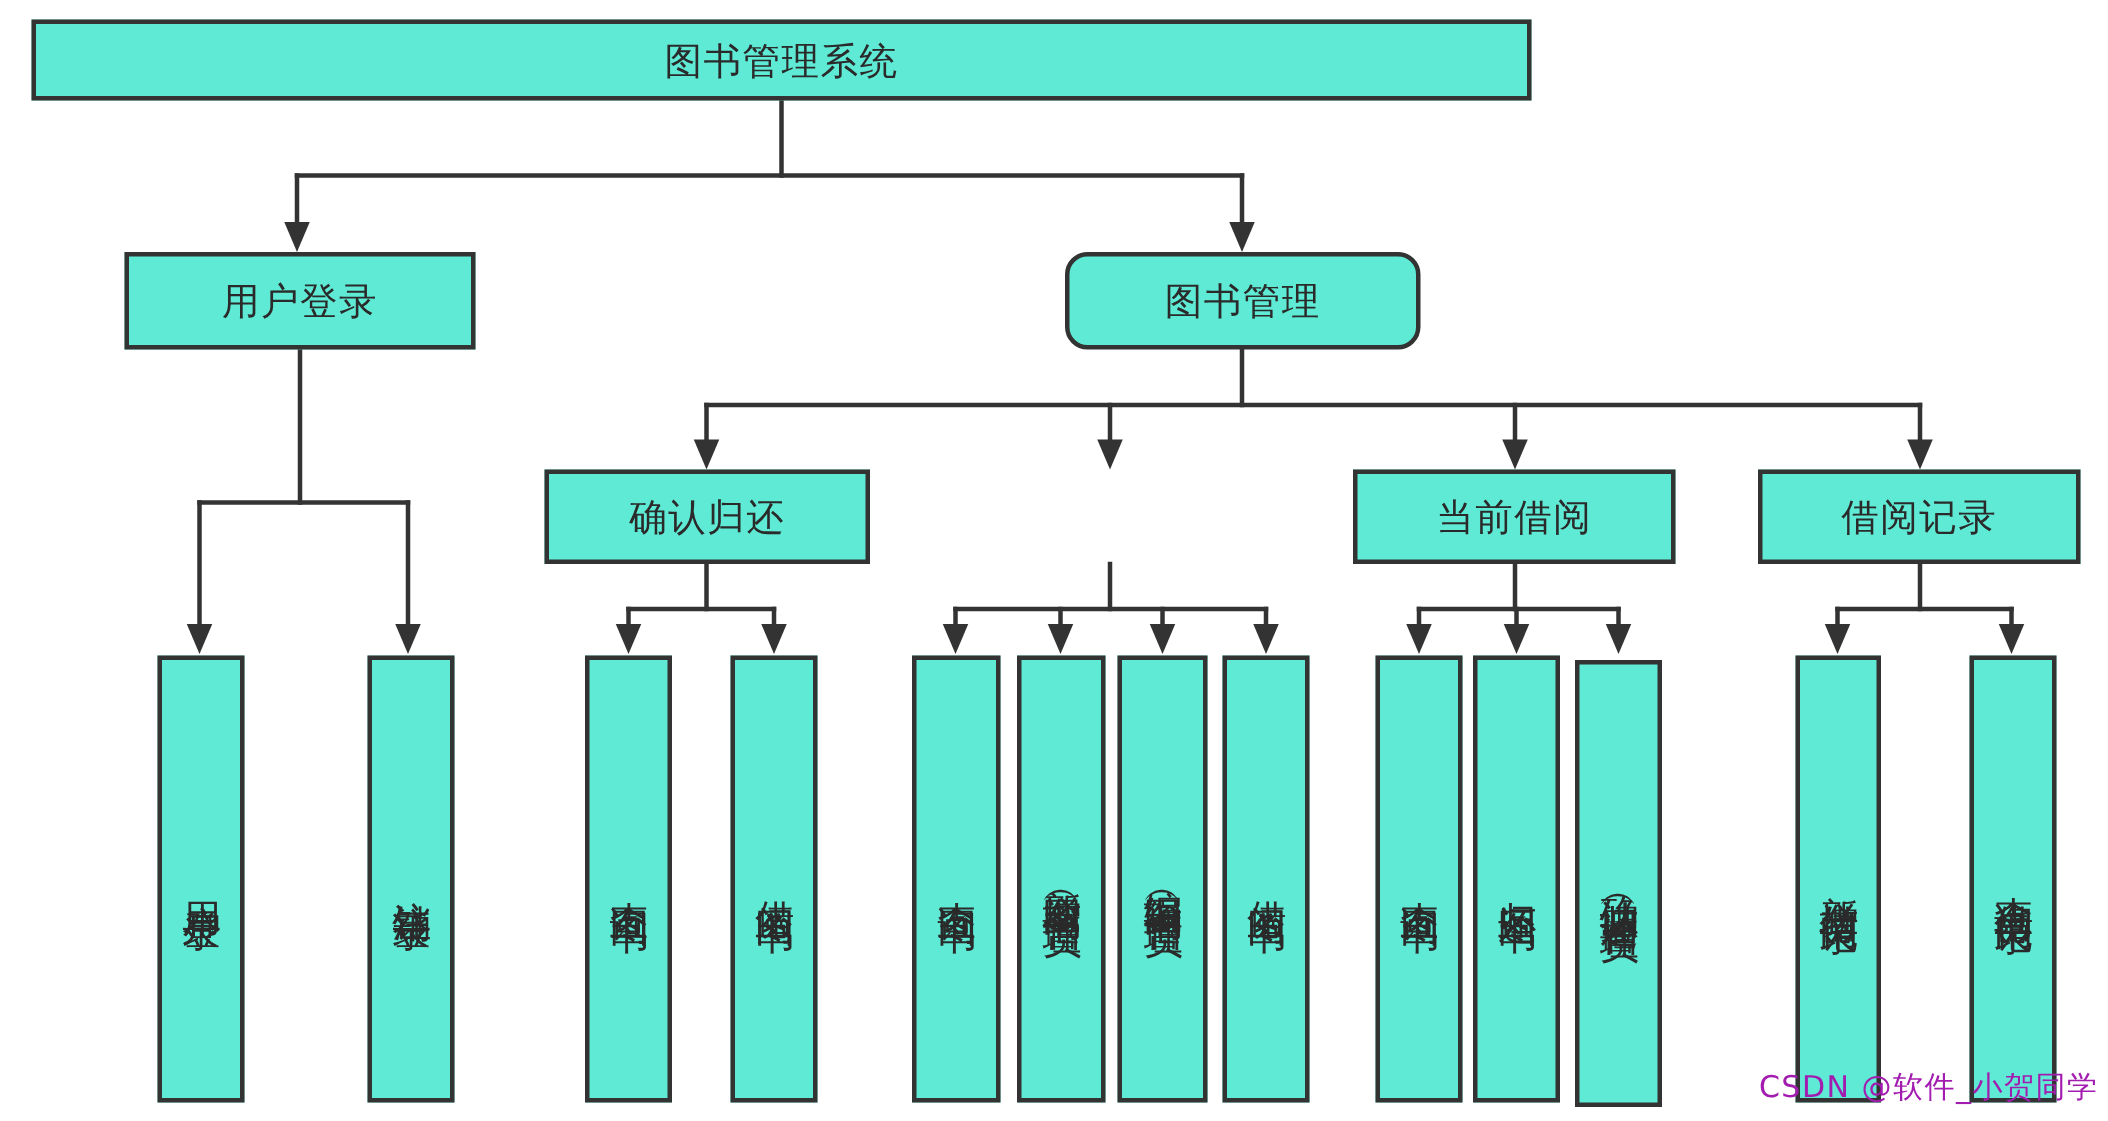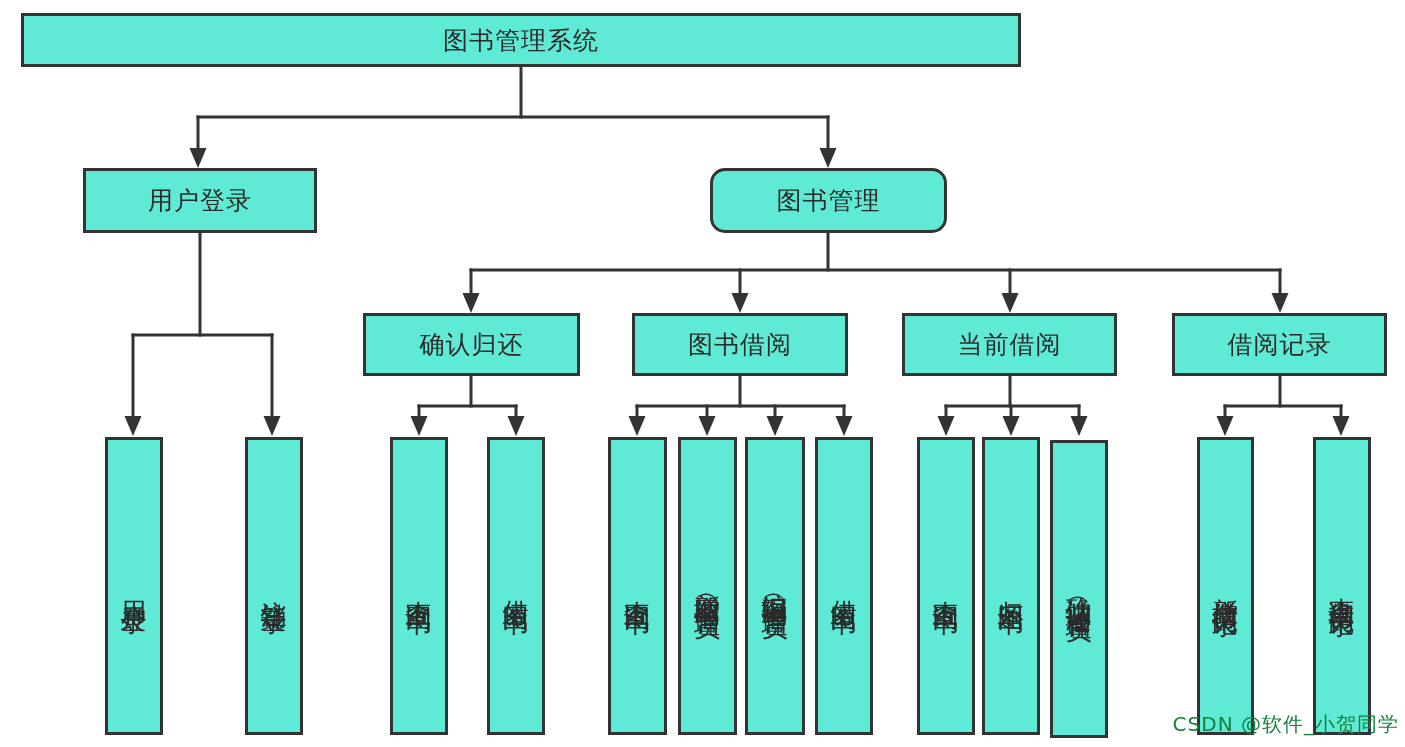--- a/index.html
+++ b/index.html
@@ -28,21 +28,21 @@
   .node.leaf .vtext{
     writing-mode:vertical-rl;
     letter-spacing:3px;
     line-height:1;
     white-space:nowrap;
   }
   .watermark{
     position:absolute;
     right:6px;top:711px;
     z-index:3;
-    color:#15803d;
+    color:#a21caf;
     font-size:20px;
     letter-spacing:1px;
     white-space:nowrap;
   }
 </style>
 </head>
 <body>
 
 <div id="stage">
 
@@ -119,23 +119,20 @@
   <div class="node h" style="left:83px;top:168px;width:234px;height:65px;">
     <span>用户登录</span>
   </div>
   <div class="node h" style="left:710px;top:168px;width:237px;height:65px;border-radius:15px;">
     <span>图书管理</span>
   </div>
 
   <div class="node h" style="left:363px;top:313px;width:217px;height:63px;">
     <span>确认归还</span>
   </div>
-  <div class="node h" style="left:632px;top:313px;width:216px;height:63px;">
-    <span>图书借阅</span>
-  </div>
   <div class="node h" style="left:1172px;top:313px;width:215px;height:63px;">
     <span>借阅记录</span>
   </div>
   <div class="node h" style="left:902px;top:313px;width:215px;height:63px;">
     <span>当前借阅</span>
   </div>
 
   <div class="node leaf" style="left:105px;top:437px;width:58px;height:298px;">
     <span class="vtext">用户登录</span>
   </div>

